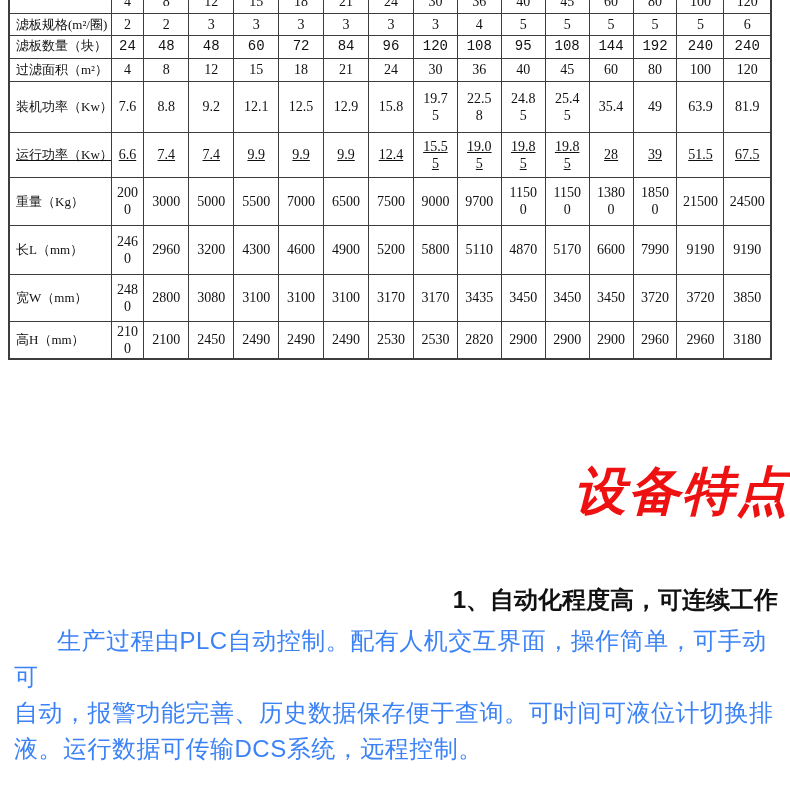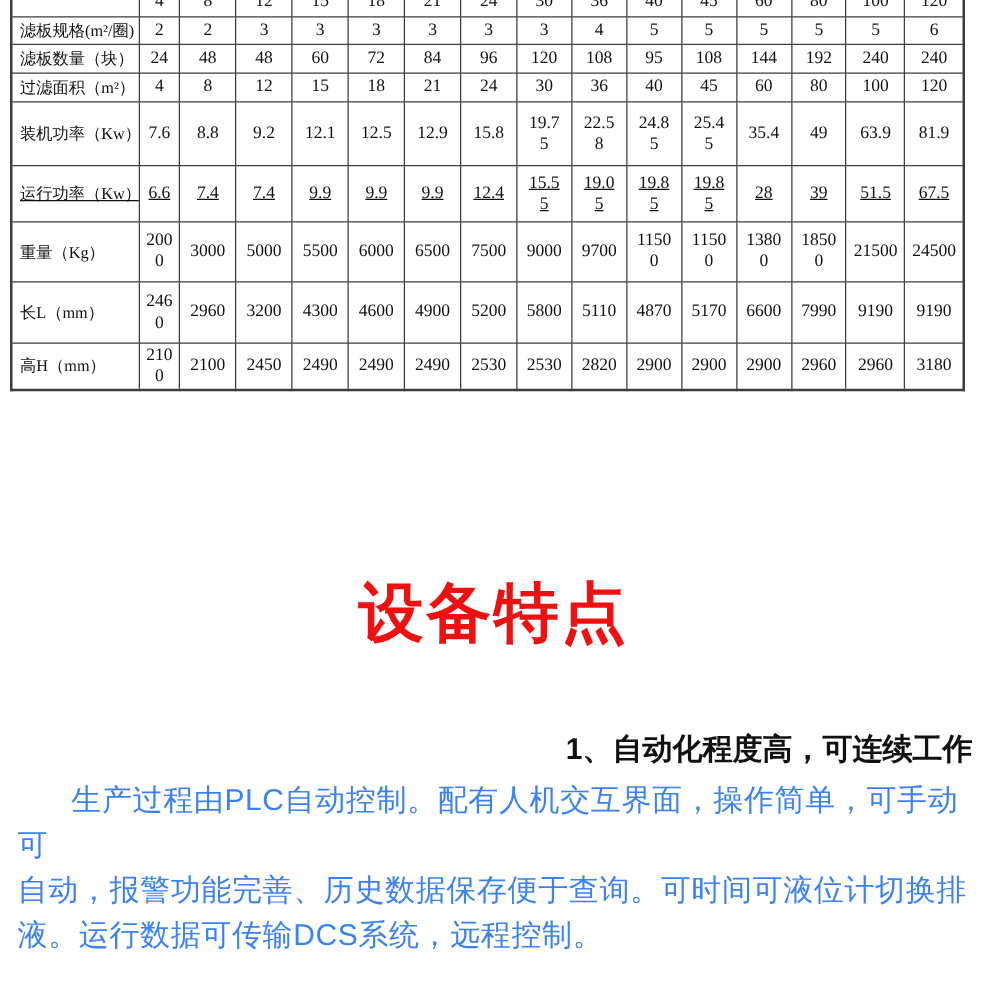--- a/index.html
+++ b/index.html
@@ -15,22 +15,22 @@
     border:2px solid #3d3d3d;
   }
   table.spec th,table.spec td{
     border:1px solid #3d3d3d;text-align:center;vertical-align:middle;
     white-space:pre-line;word-break:break-all;line-height:17px;padding:1px 2px;
     font-weight:normal;overflow:hidden;
   }
   table.spec th.row-label{text-align:left;padding-left:6px;font-size:13px;white-space:nowrap;}
   
   .section-title{
-    text-align:center;font-size:52px;line-height:1;font-weight:bold;
-    margin:72px 0 0 0;letter-spacing:2px;color:#ee1111;
+    text-align:right;font-size:52px;line-height:1;font-weight:bold;
+    margin:72px 0 0 0;letter-spacing:2px;color:#ee1111;font-style:italic;
   }
   .feature-heading{
     font-size:24px;line-height:30px;font-weight:bold;color:#111;
     margin:68px 12px 0 14px;
     text-align:right;
   }
   .feature-body{
     font-size:24px;line-height:36px;color:#3b82f6;letter-spacing:0.5px;
     margin:8px 12px 0 14px;text-indent:43px;white-space:pre-line;
   }
@@ -90,21 +90,21 @@
             <td>3</td>
             <td>3</td>
             <td>4</td>
             <td>5</td>
             <td>5</td>
             <td>5</td>
             <td>5</td>
             <td>5</td>
             <td>6</td>
           </tr>
-          <tr style="height: 23px;">
+          <tr style="height: 23px; font-family: Liberation Mono, monospace;">
             <th class="row-label">滤板数量（块）</th>
             <td>24</td>
             <td>48</td>
             <td>48</td>
             <td>60</td>
             <td>72</td>
             <td>84</td>
             <td>96</td>
             <td>120</td>
             <td>108</td>
@@ -177,21 +177,21 @@
             <td>51.5</td>
             <td>67.5</td>
           </tr>
           <tr style="height: 48px;">
             <th class="row-label">重量（Kg）</th>
             <td>200
 0</td>
             <td>3000</td>
             <td>5000</td>
             <td>5500</td>
-            <td>6000</td>
+            <td>7000</td>
             <td>6500</td>
             <td>7500</td>
             <td>9000</td>
             <td>9700</td>
             <td>1150
 0</td>
             <td>1150
 0</td>
             <td>1380
 0</td>
@@ -212,20 +212,39 @@
             <td>5200</td>
             <td>5800</td>
             <td>5110</td>
             <td>4870</td>
             <td>5170</td>
             <td>6600</td>
             <td>7990</td>
             <td>9190</td>
             <td>9190</td>
           </tr>
+          <tr style="height: 47px;">
+            <th class="row-label">宽W（mm）</th>
+            <td>248
+0</td>
+            <td>2800</td>
+            <td>3080</td>
+            <td>3100</td>
+            <td>3100</td>
+            <td>3100</td>
+            <td>3170</td>
+            <td>3170</td>
+            <td>3435</td>
+            <td>3450</td>
+            <td>3450</td>
+            <td>3450</td>
+            <td>3720</td>
+            <td>3720</td>
+            <td>3850</td>
+          </tr>
           <tr style="height: 32px;">
             <th class="row-label">高H（mm）</th>
             <td>210
 0</td>
             <td>2100</td>
             <td>2450</td>
             <td>2490</td>
             <td>2490</td>
             <td>2490</td>
             <td>2530</td>

